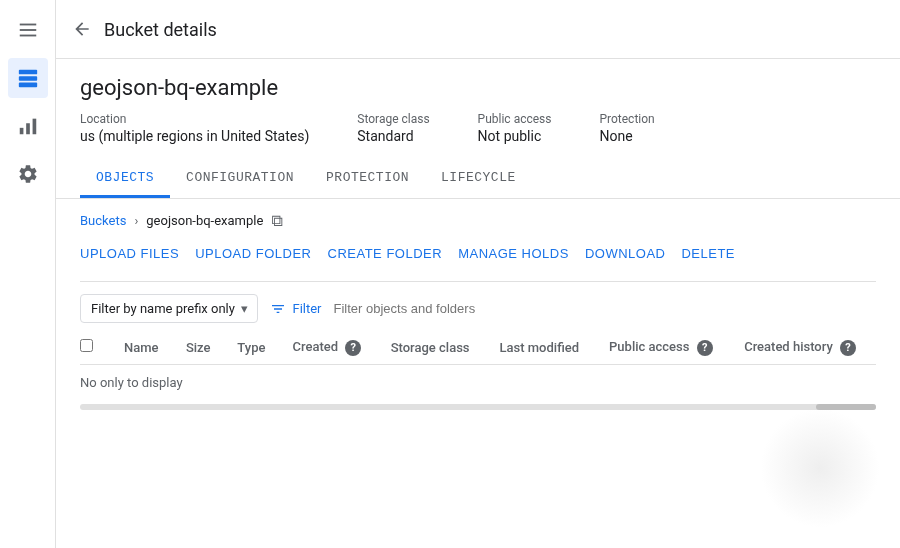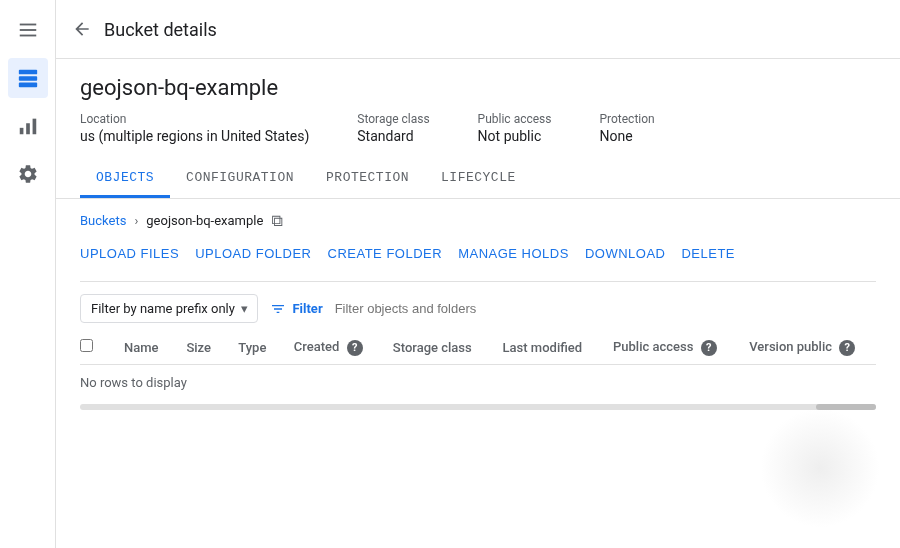--- a/index.html
+++ b/index.html
@@ -185,21 +185,21 @@
     }
     .filter-prefix .chevron {
       color: #5f6368;
     }
     .filter-btn {
       display: flex;
       align-items: center;
       gap: 6px;
       color: #1a73e8;
       font-size: 13px;
-      font-weight: 700;
+      font-weight: 400;
       cursor: pointer;
     }
     .filter-input {
       flex: 1;
       border: none;
       outline: none;
       font-size: 13px;
       color: #5f6368;
     }
 
@@ -402,29 +402,29 @@
             <span>Created</span>
             <span class="help-icon">?</span>
           </th>
           <th>Storage class</th>
           <th>Last modified</th>
           <th>
             <span>Public access</span>
             <span class="help-icon">?</span>
           </th>
           <th>
-            <span>Version public</span>
+            <span>Created history</span>
             <span class="help-icon">?</span>
           </th>
         </tr>
       </thead>
       <tbody>
         <tr>
           <td colspan="9">
-            <span class="no-rows">No rows to display</span>
+            <span class="no-rows">No only to display</span>
           </td>
         </tr>
       </tbody>
     </table>
 
     <div class="scroll-bar">
       <div class="scroll-thumb"></div>
     </div>
 
   </div>

